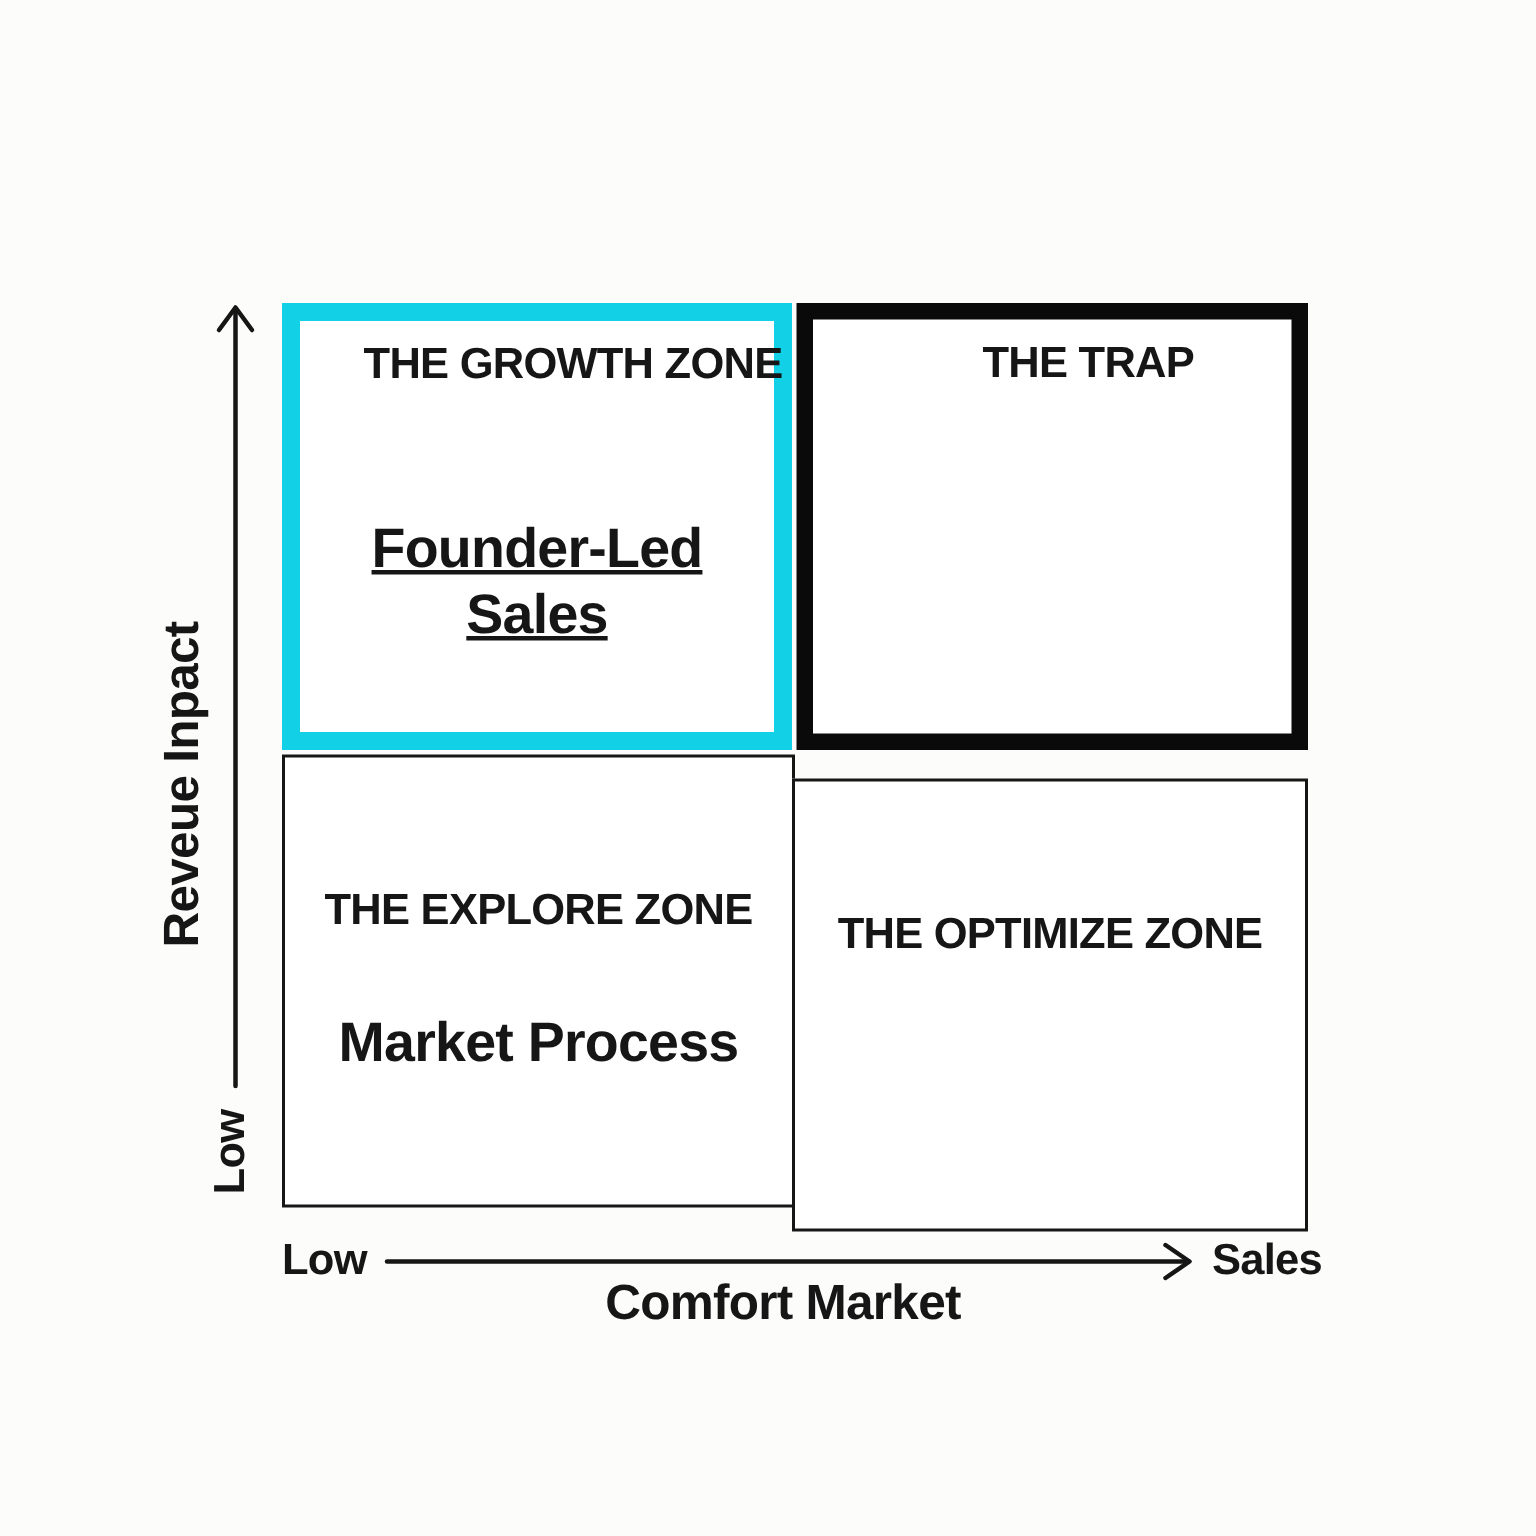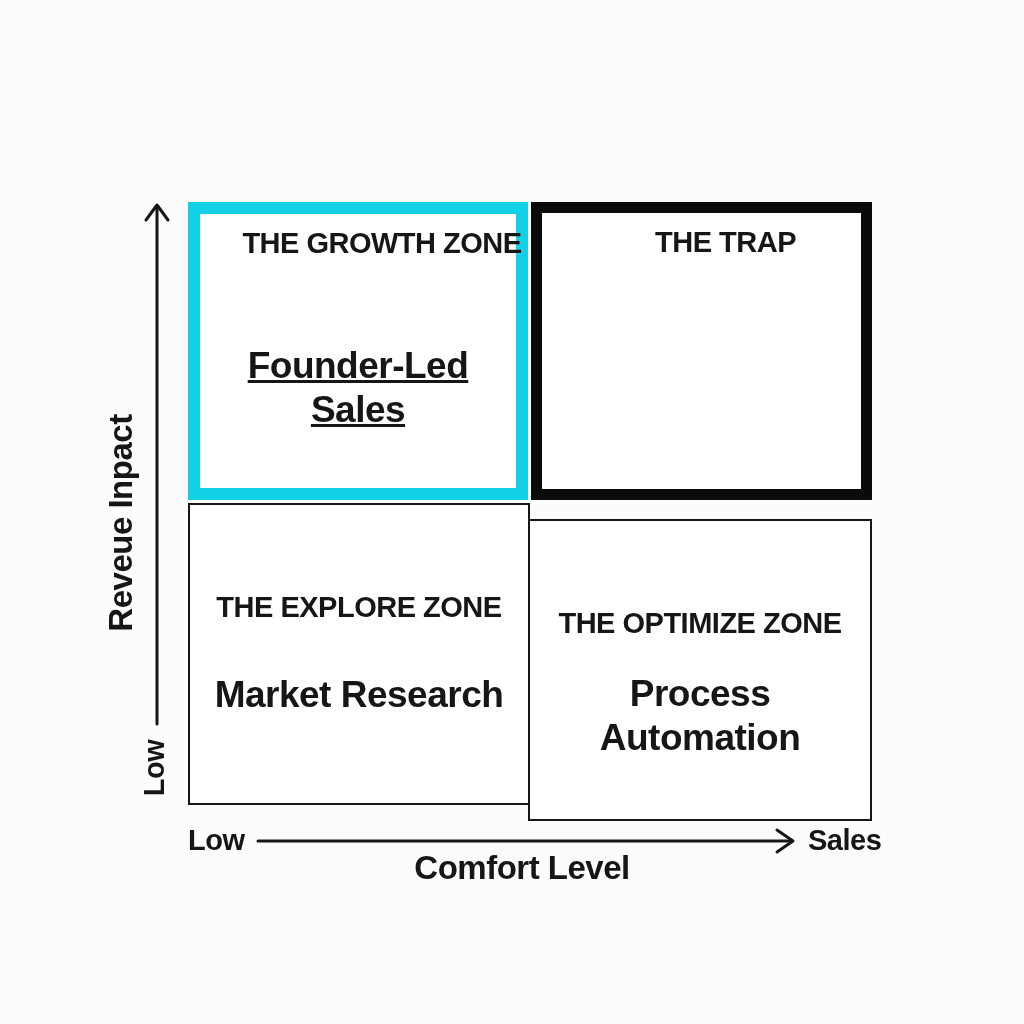--- a/index.html
+++ b/index.html
@@ -108,34 +108,32 @@
     <div class="qlabel">Founder-Led
 Sales</div>
   </div>
 
   <div class="quad q-tr q-top">
     <div class="zone">THE TRAP</div>
   </div>
 
   <div class="quad q-bl q-bot">
     <div class="zone">THE EXPLORE ZONE</div>
-    <div class="qlabel">Market Research</div>
+    <div class="qlabel">Market Process</div>
   </div>
 
   <div class="quad q-br q-bot">
     <div class="zone">THE OPTIMIZE ZONE</div>
-    <div class="qlabel">Process
-Automation</div>
   </div>
 
   <div class="rot-anchor y-title-anchor">
     <span>Reveue Inpact</span>
   </div>
 
   <div class="rot-anchor y-low-anchor">
     <span>Low</span>
   </div>
 
   <div class="x-end x-low">Low</div>
   <div class="x-end x-high">Sales</div>
-  <div class="x-title">Comfort Level</div>
+  <div class="x-title">Comfort Market</div>
 
 </div>
 
 </body></html>

